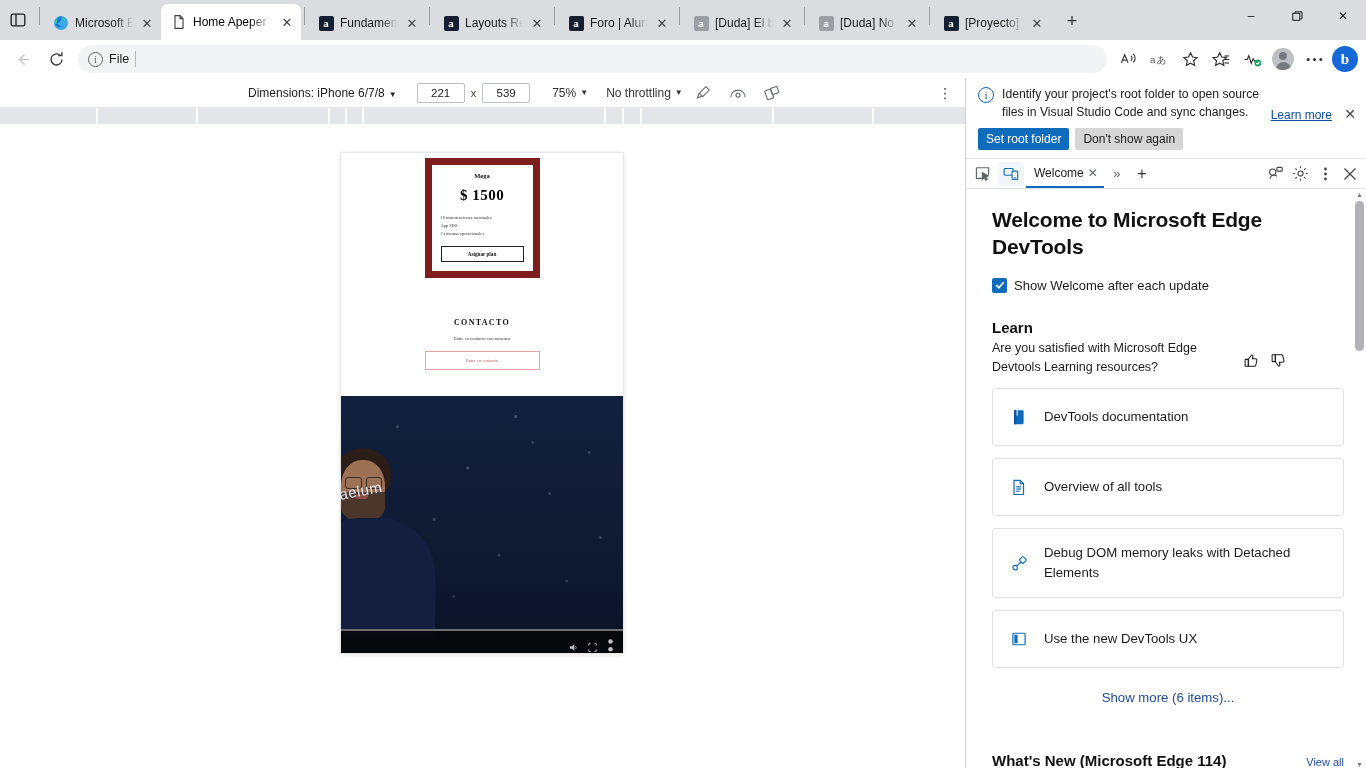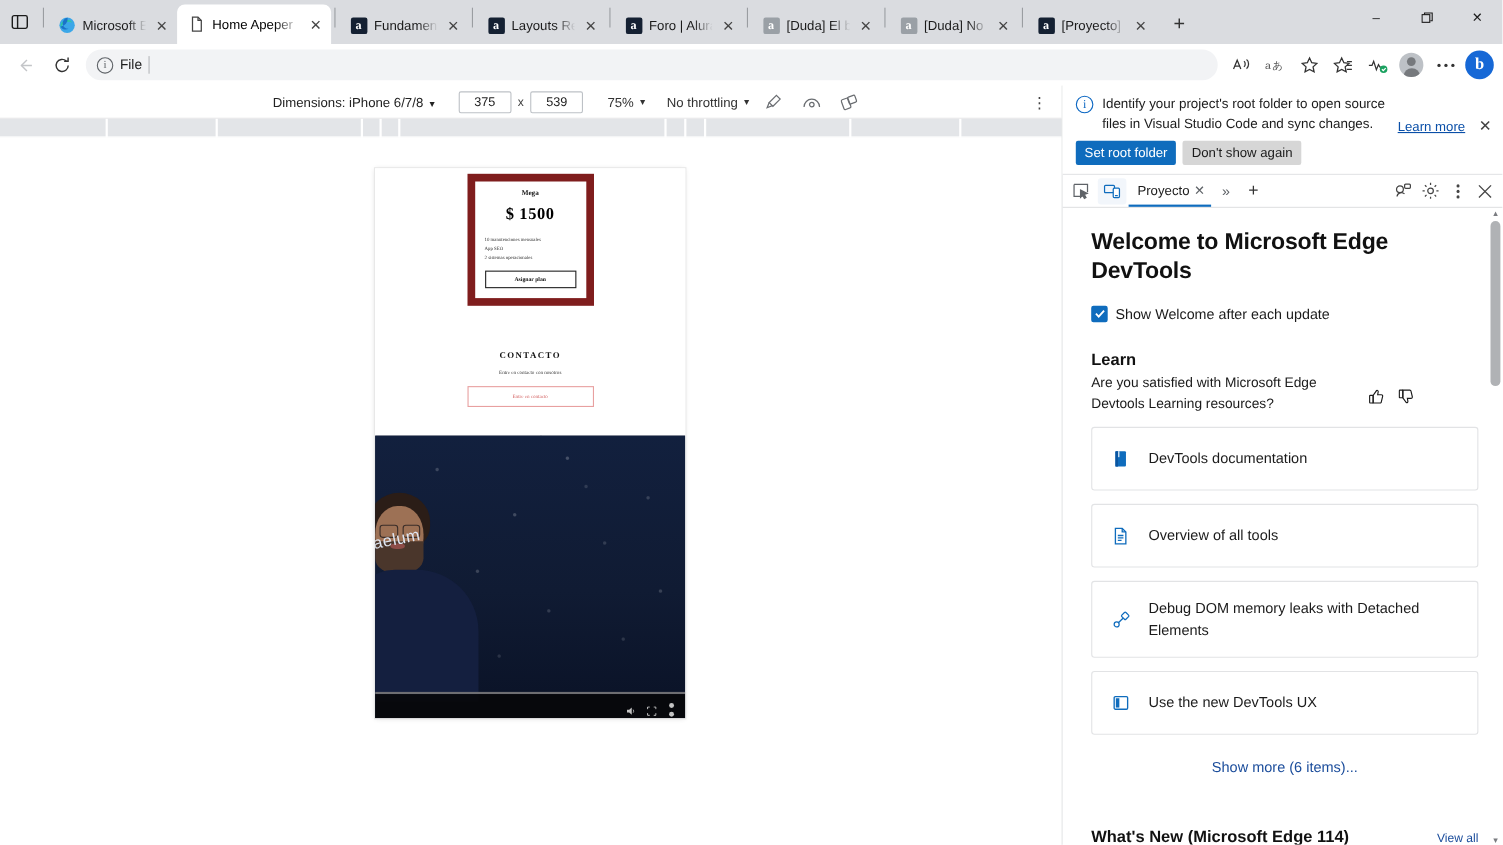--- a/index.html
+++ b/index.html
@@ -540,21 +540,21 @@
 <div class="body-split">
 
   <div class="page-pane">
 
     <div class="device-toolbar">
       <div class="dt-spacer"></div>
       <span class="dt-label">
         <span>Dimensions: iPhone 6/7/8</span><span class="caret">▼</span>
       </span>
       <span style="margin-left:16px; display:flex; align-items:center;">
-        <span class="dt-input">375</span>
+        <span class="dt-input">221</span>
         <span class="dt-x">x</span>
         <span class="dt-input">539</span>
       </span>
       <span class="dt-item">
         <span>75%</span>
           <span class="caret">▼</span>
       </span>
       <span class="dt-item">
         <span>No throttling</span>
           <span class="caret">▼</span>
@@ -687,21 +687,21 @@
           </svg>
       </div>
       <div class="dt-tabicon sel">
         <svg width="16" height="16" viewBox="0 0 17 17" fill="none" stroke="currentColor" stroke-width="1.2">
             <rect x="1.2" y="2.6" width="9.6" height="7.2" rx="1"></rect>
             <rect x="9.6" y="5.4" width="6" height="9" rx="1" fill="#fff"></rect>
             <line x1="11.2" y1="12.6" x2="14" y2="12.6"></line>
           </svg>
       </div>
       <div class="dt-tab active">
-        <span>Proyecto</span>
+        <span>Welcome</span>
         <span class="x">✕</span>
       </div>
       <div class="dt-chev">»</div>
       <div class="dt-plus">+</div>
       <div class="dt-right">
         <div class="dt-ricon">
           <svg width="17" height="16" viewBox="0 0 18 17" fill="none" stroke="#444" stroke-width="1.2">
               <circle cx="6" cy="6.5" r="3.3"></circle>
               <path d="M3.2 13.5a4.2 4.2 0 017.2-2.6"></path>
               <rect x="10.5" y="1.5" width="5.6" height="4" rx="1"></rect>

